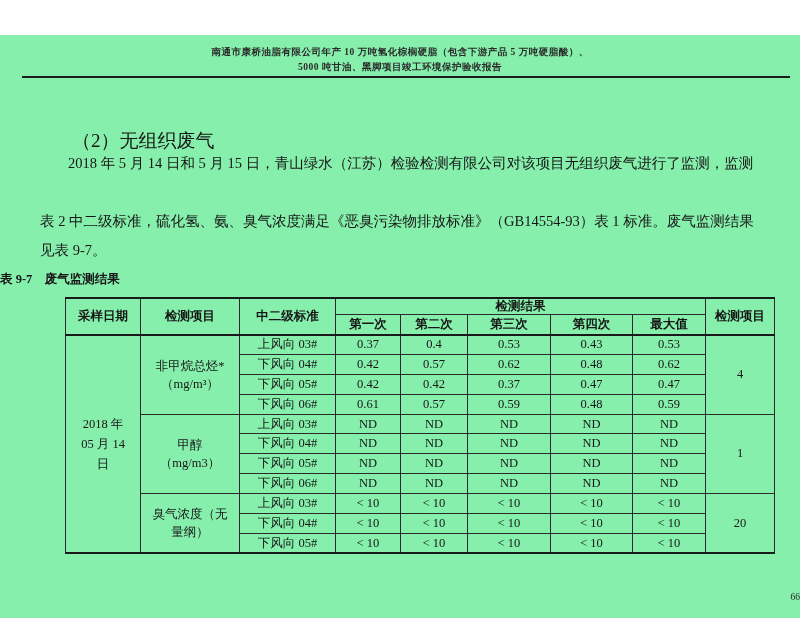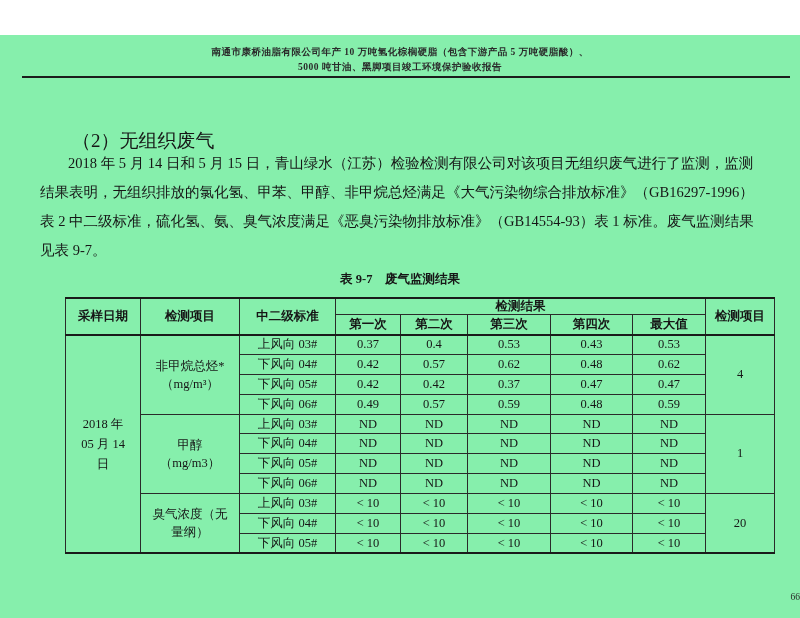--- a/index.html
+++ b/index.html
@@ -42,21 +42,21 @@
     width: 722px;
     font-size: 14.5px;
     white-space: nowrap;
     overflow: hidden;
   }
   .para-line.indent { padding-left: 28px; width: 694px; }
   .table-title {
     position: absolute;
     top: 236px; left: 0;
     width: 100%;
-    text-align: center;
+    text-align: left;
     font-size: 12.5px;
     font-weight: bold;
   }
   .tbl-wrap { position: absolute; top: 262px; left: 65px; }
   table.report {
     border-collapse: collapse;
     table-layout: fixed;
     border: 1.5px solid #1a1a1a;
     border-top-width: 2.5px;
     border-bottom-width: 2.5px;
@@ -94,21 +94,20 @@
 
   <div class="doc-header">
     <div>南通市康桥油脂有限公司年产 10 万吨氢化棕榈硬脂（包含下游产品 5 万吨硬脂酸）、</div>
     <div>5000 吨甘油、黑脚项目竣工环境保护验收报告</div>
   </div>
   <div class="header-rule"></div>
 
   <div class="section-heading">（2）无组织废气</div>
 
   <div class="para-line indent" style="top:119px">2018 年 5 月 14 日和 5 月 15 日，青山绿水（江苏）检验检测有限公司对该项目无组织废气进行了监测，监测</div>
-  <div class="para-line" style="top:148px">结果表明，无组织排放的氯化氢、甲苯、甲醇、非甲烷总烃满足《大气污染物综合排放标准》（GB16297-1996）</div>
   <div class="para-line" style="top:177px">表 2 中二级标准，硫化氢、氨、臭气浓度满足《恶臭污染物排放标准》（GB14554-93）表 1 标准。废气监测结果</div>
   <div class="para-line" style="top:206px">见表 9-7。</div>
 
   <div class="table-title">表 9-7　废气监测结果</div>
 
   <div class="tbl-wrap">
     <table class="report">
       <colgroup>
         <col style="width:75px">
           <col style="width:99px">
@@ -166,21 +165,21 @@
         <tr>
           <td>下风向 05#</td>
           <td>0.42</td>
           <td>0.42</td>
           <td>0.37</td>
           <td>0.47</td>
           <td>0.47</td>
         </tr>
         <tr>
           <td>下风向 06#</td>
-          <td>0.49</td>
+          <td>0.61</td>
           <td>0.57</td>
           <td>0.59</td>
           <td>0.48</td>
           <td>0.59</td>
         </tr>
         <tr class="group-start">
           <td class="c-item" rowspan="4">
             <div>甲醇</div>
             <div>（mg/m3）</div>
           </td>

